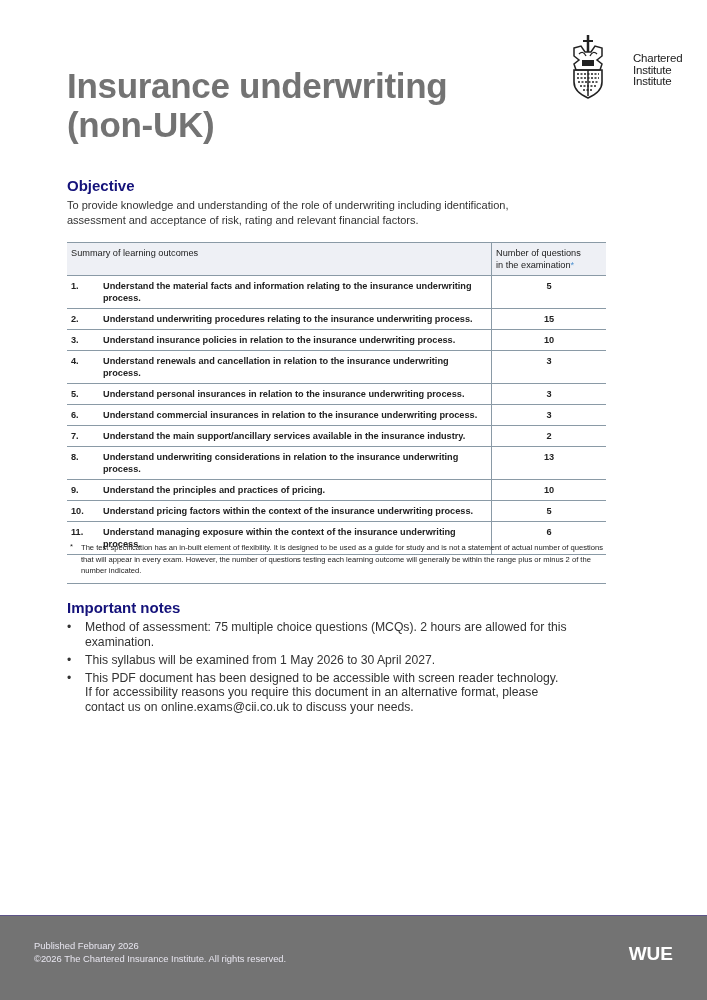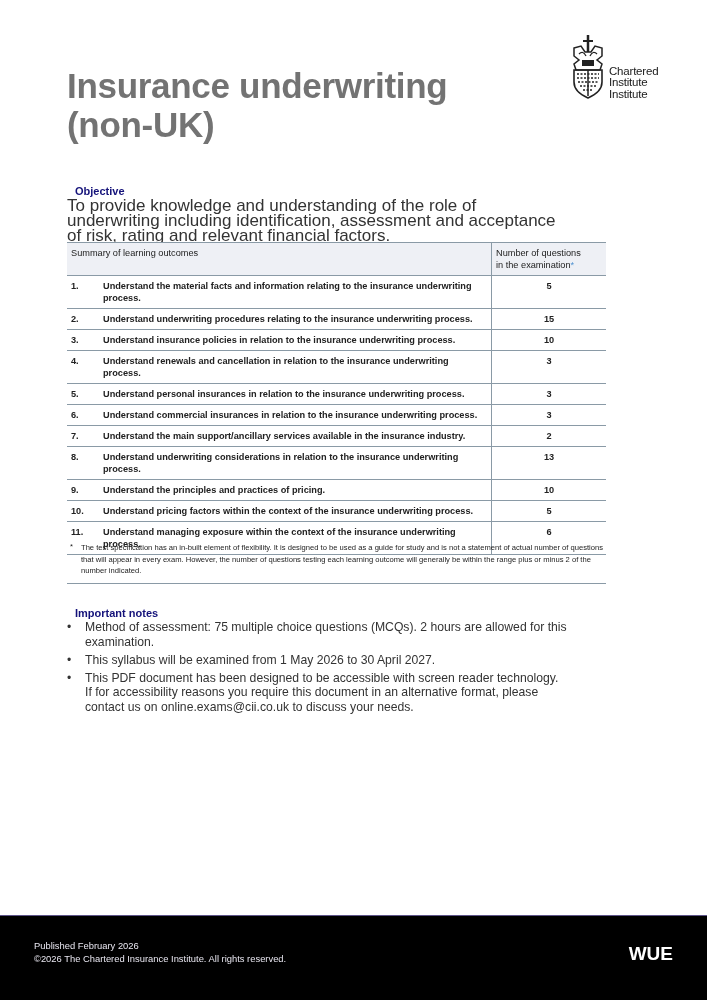--- a/index.html
+++ b/index.html
@@ -1,30 +1,30 @@
 <!DOCTYPE html>
 <html><head>
 <meta charset="utf-8">
 <style>
   html, body { margin: 0; padding: 0; }
   body {
     width: 707px; height: 1000px; position: relative; overflow: hidden;
     background: #ffffff; font-family: "Liberation Sans", sans-serif; color: #222;
   }
-  .logo { position: absolute; left: 571px; top: 34px; display: flex; align-items: flex-end; }
+  .logo { position: absolute; left: 571px; top: 34px; display: flex; align-items: center; gap: 24px; }
   .logo svg { display: block; }
   .logo-text { margin-left: 4px; margin-top: 7px; font-size: 11.5px; line-height: 11.5px; color: #1a1a1a; letter-spacing: -0.2px; }
   .logo-text div { white-space: nowrap; }
   h1.title {
     position: absolute; left: 67px; top: 66px; margin: 0;
     font-size: 35px; line-height: 39px; font-weight: bold; color: #737373; letter-spacing: -0.3px;
   }
-  .section-h { position: absolute; left: 67px; margin: 8px; font-size: 11px; font-weight: bold; color: #14127a; }
+  .section-h { position: absolute; left: 67px; margin: 0; font-size: 15px; font-weight: bold; color: #14127a; }
   .objective-h { top: 177px; }
-  .objective-text { position: absolute; left: 67px; top: 198px; width: 500px; font-size: 17px; line-height: 15px; color: #333; }
+  .objective-text { position: absolute; left: 67px; top: 198px; width: 500px; font-size: 11px; line-height: 15px; color: #333; }
   table.outcomes {
     position: absolute; left: 67px; top: 242px; width: 539px; border-collapse: collapse;
     font-size: 9.2px; color: #222;
   }
   table.outcomes th {
     background: #eef0f5; text-align: left; font-weight: normal; vertical-align: top;
     padding: 4px 4px 4px 4px; border-top: 1px solid #8a9aa6; border-bottom: 1px solid #8a9aa6;
     line-height: 12px; height: 23px;
   }
   table.outcomes th.qcol { border-left: 1px solid #8a9aa6; width: 106px; }
@@ -40,21 +40,21 @@
     position: absolute; left: 67px; top: 542px; width: 539px; font-size: 7.6px; line-height: 11.5px; color: #222;
     padding-bottom: 6px; border-bottom: 1px solid #8a9aa6;
   }
   .footnote .fn-mark { position: absolute; left: 3px; top: -1px; }
   .footnote .fn-text { padding-left: 14px; }
   .notes-h { top: 599px; }
   ul.notes { position: absolute; left: 67px; top: 620px; width: 500px; margin: 0; padding: 0; list-style: none; font-size: 12.2px; line-height: 14.5px; color: #333; }
   ul.notes li { position: relative; padding-left: 18px; margin-bottom: 3.5px; }
   ul.notes li .bullet { position: absolute; left: 0; top: 0; }
   .footer {
-    position: absolute; left: 0; top: 915px; width: 707px; height: 85px; background: #000000;
+    position: absolute; left: 0; top: 915px; width: 707px; height: 85px; background: #737373;
     border-top: 1px solid #5d5488;
   }
   .footer-text { position: absolute; left: 34px; top: 23px; font-size: 9.4px; line-height: 13px; color: #e8e6f0; }
   .footer-code { position: absolute; right: 34px; top: 27px; font-size: 19px; font-weight: bold; color: #ffffff; }
 </style>
 </head>
 <body>
 
 <div class="logo">
   <svg width="34" height="66" viewBox="0 0 34 66">

